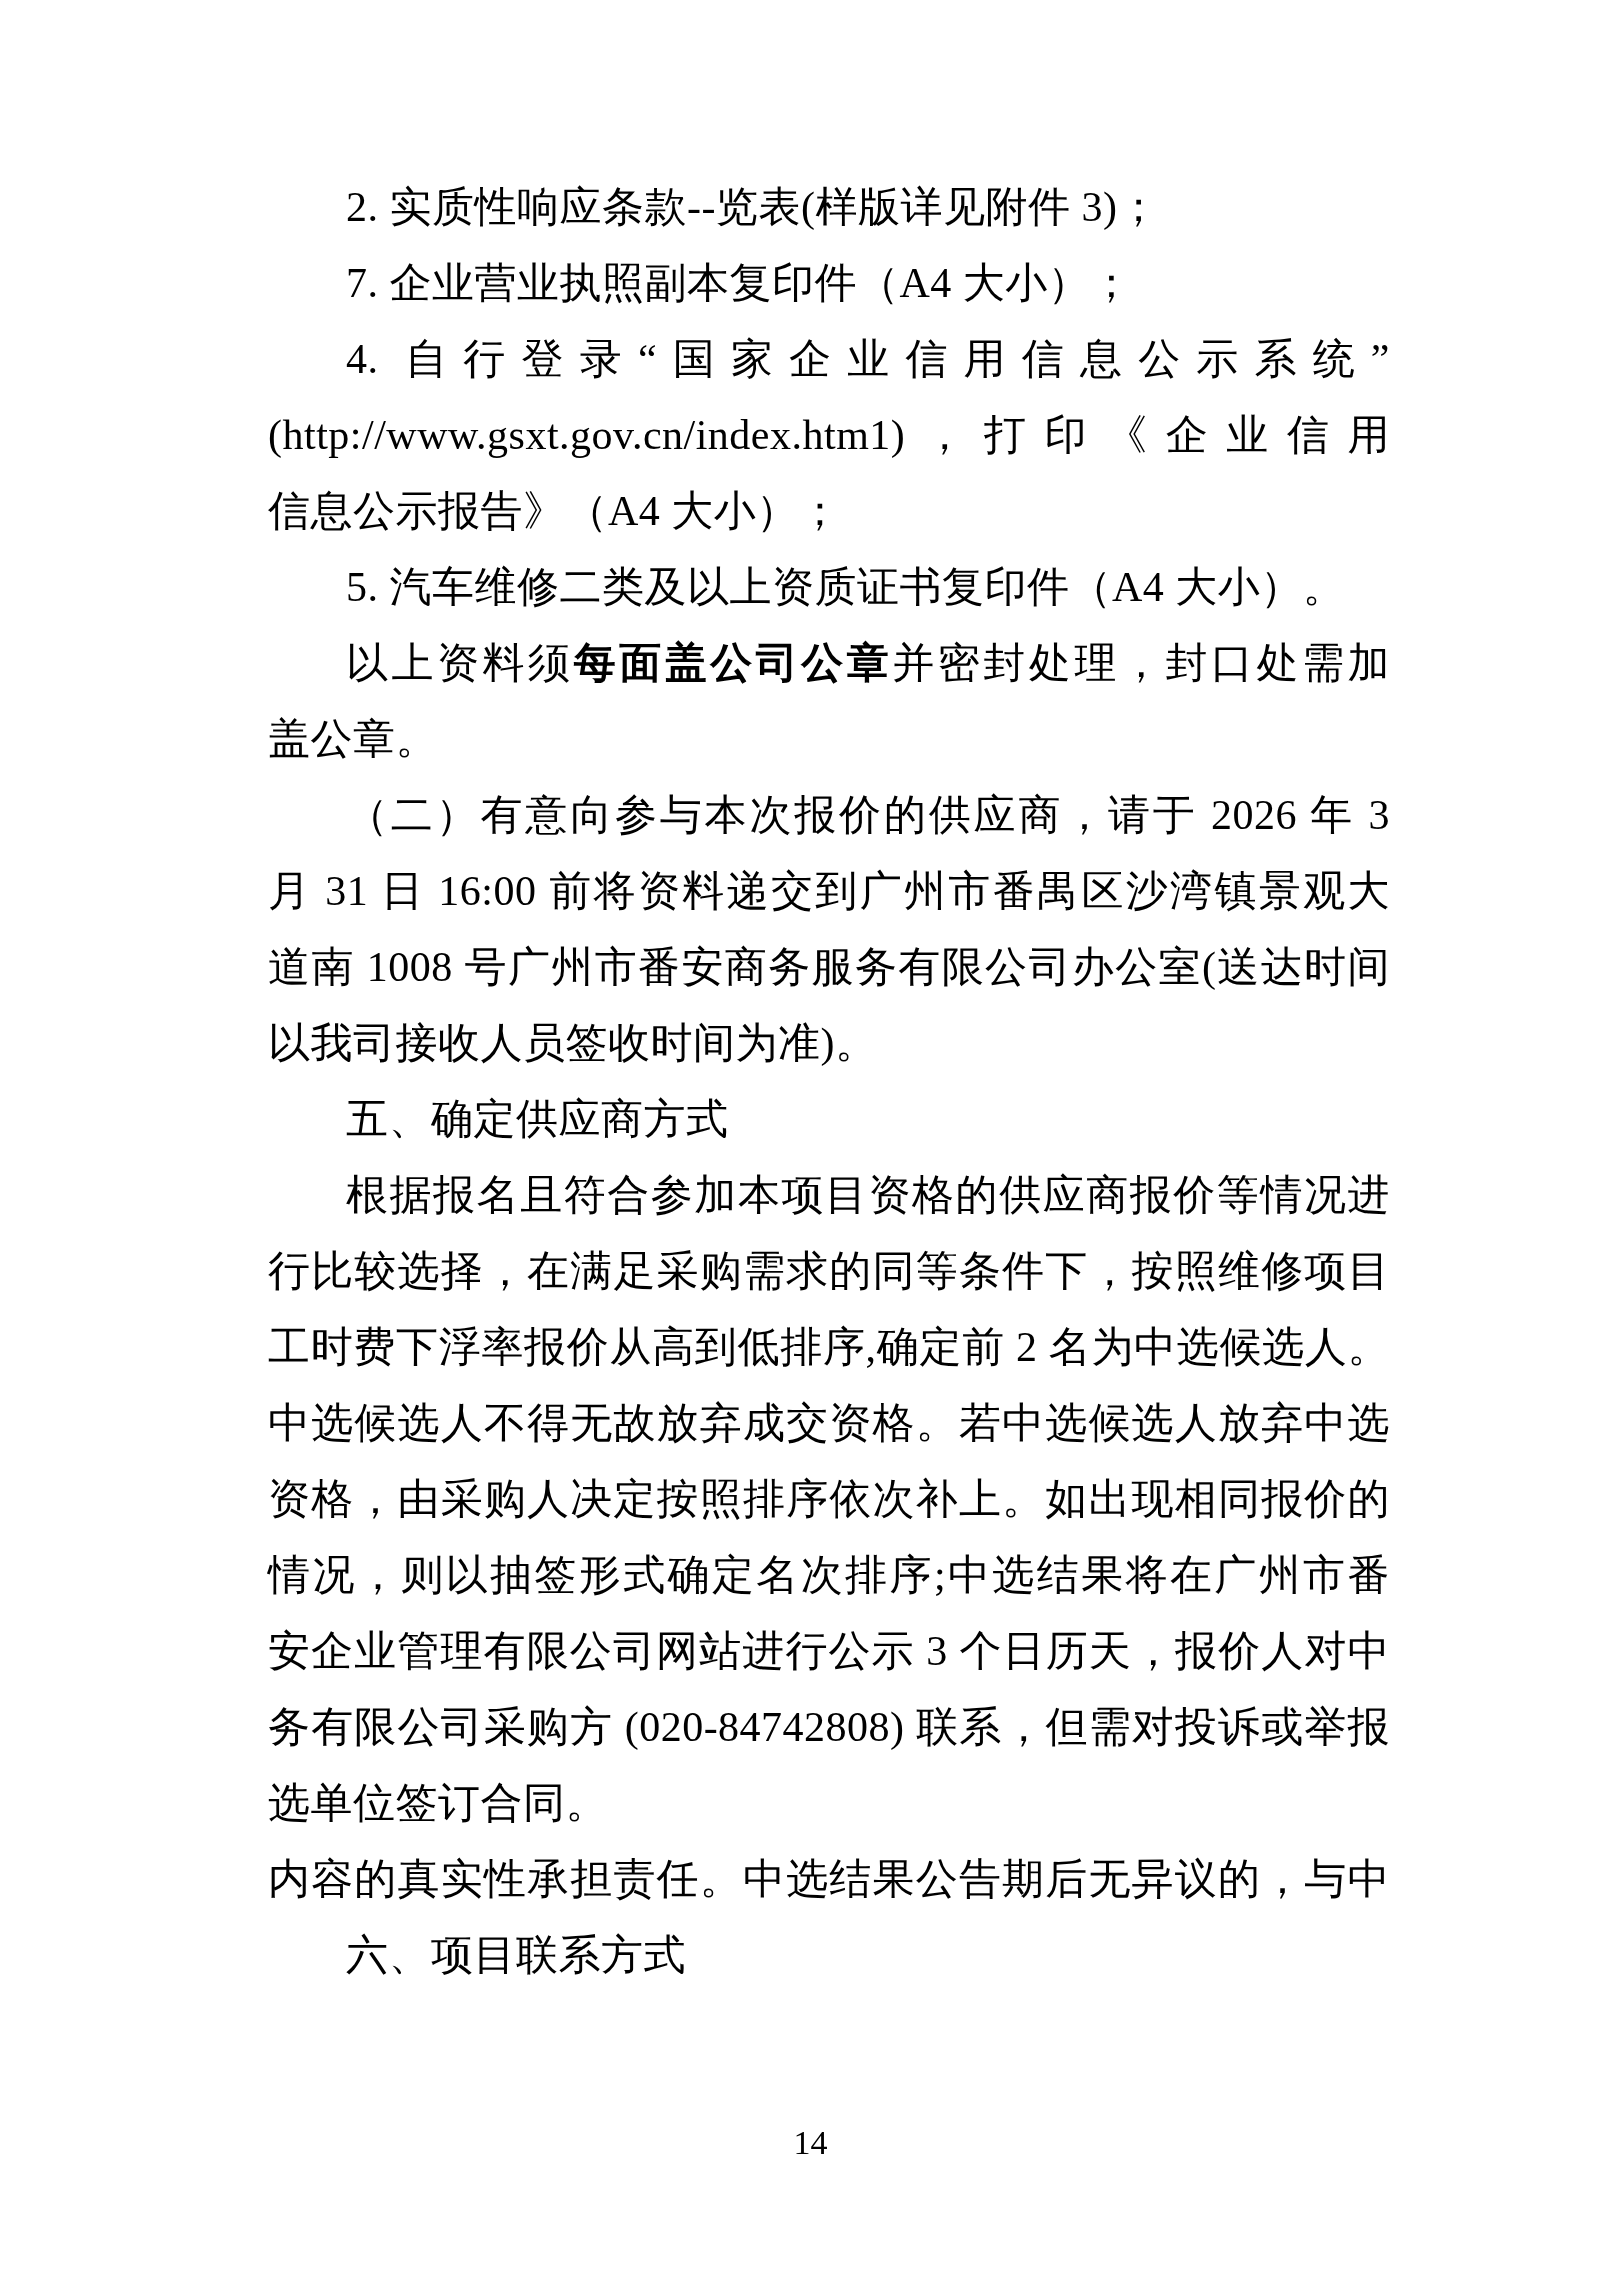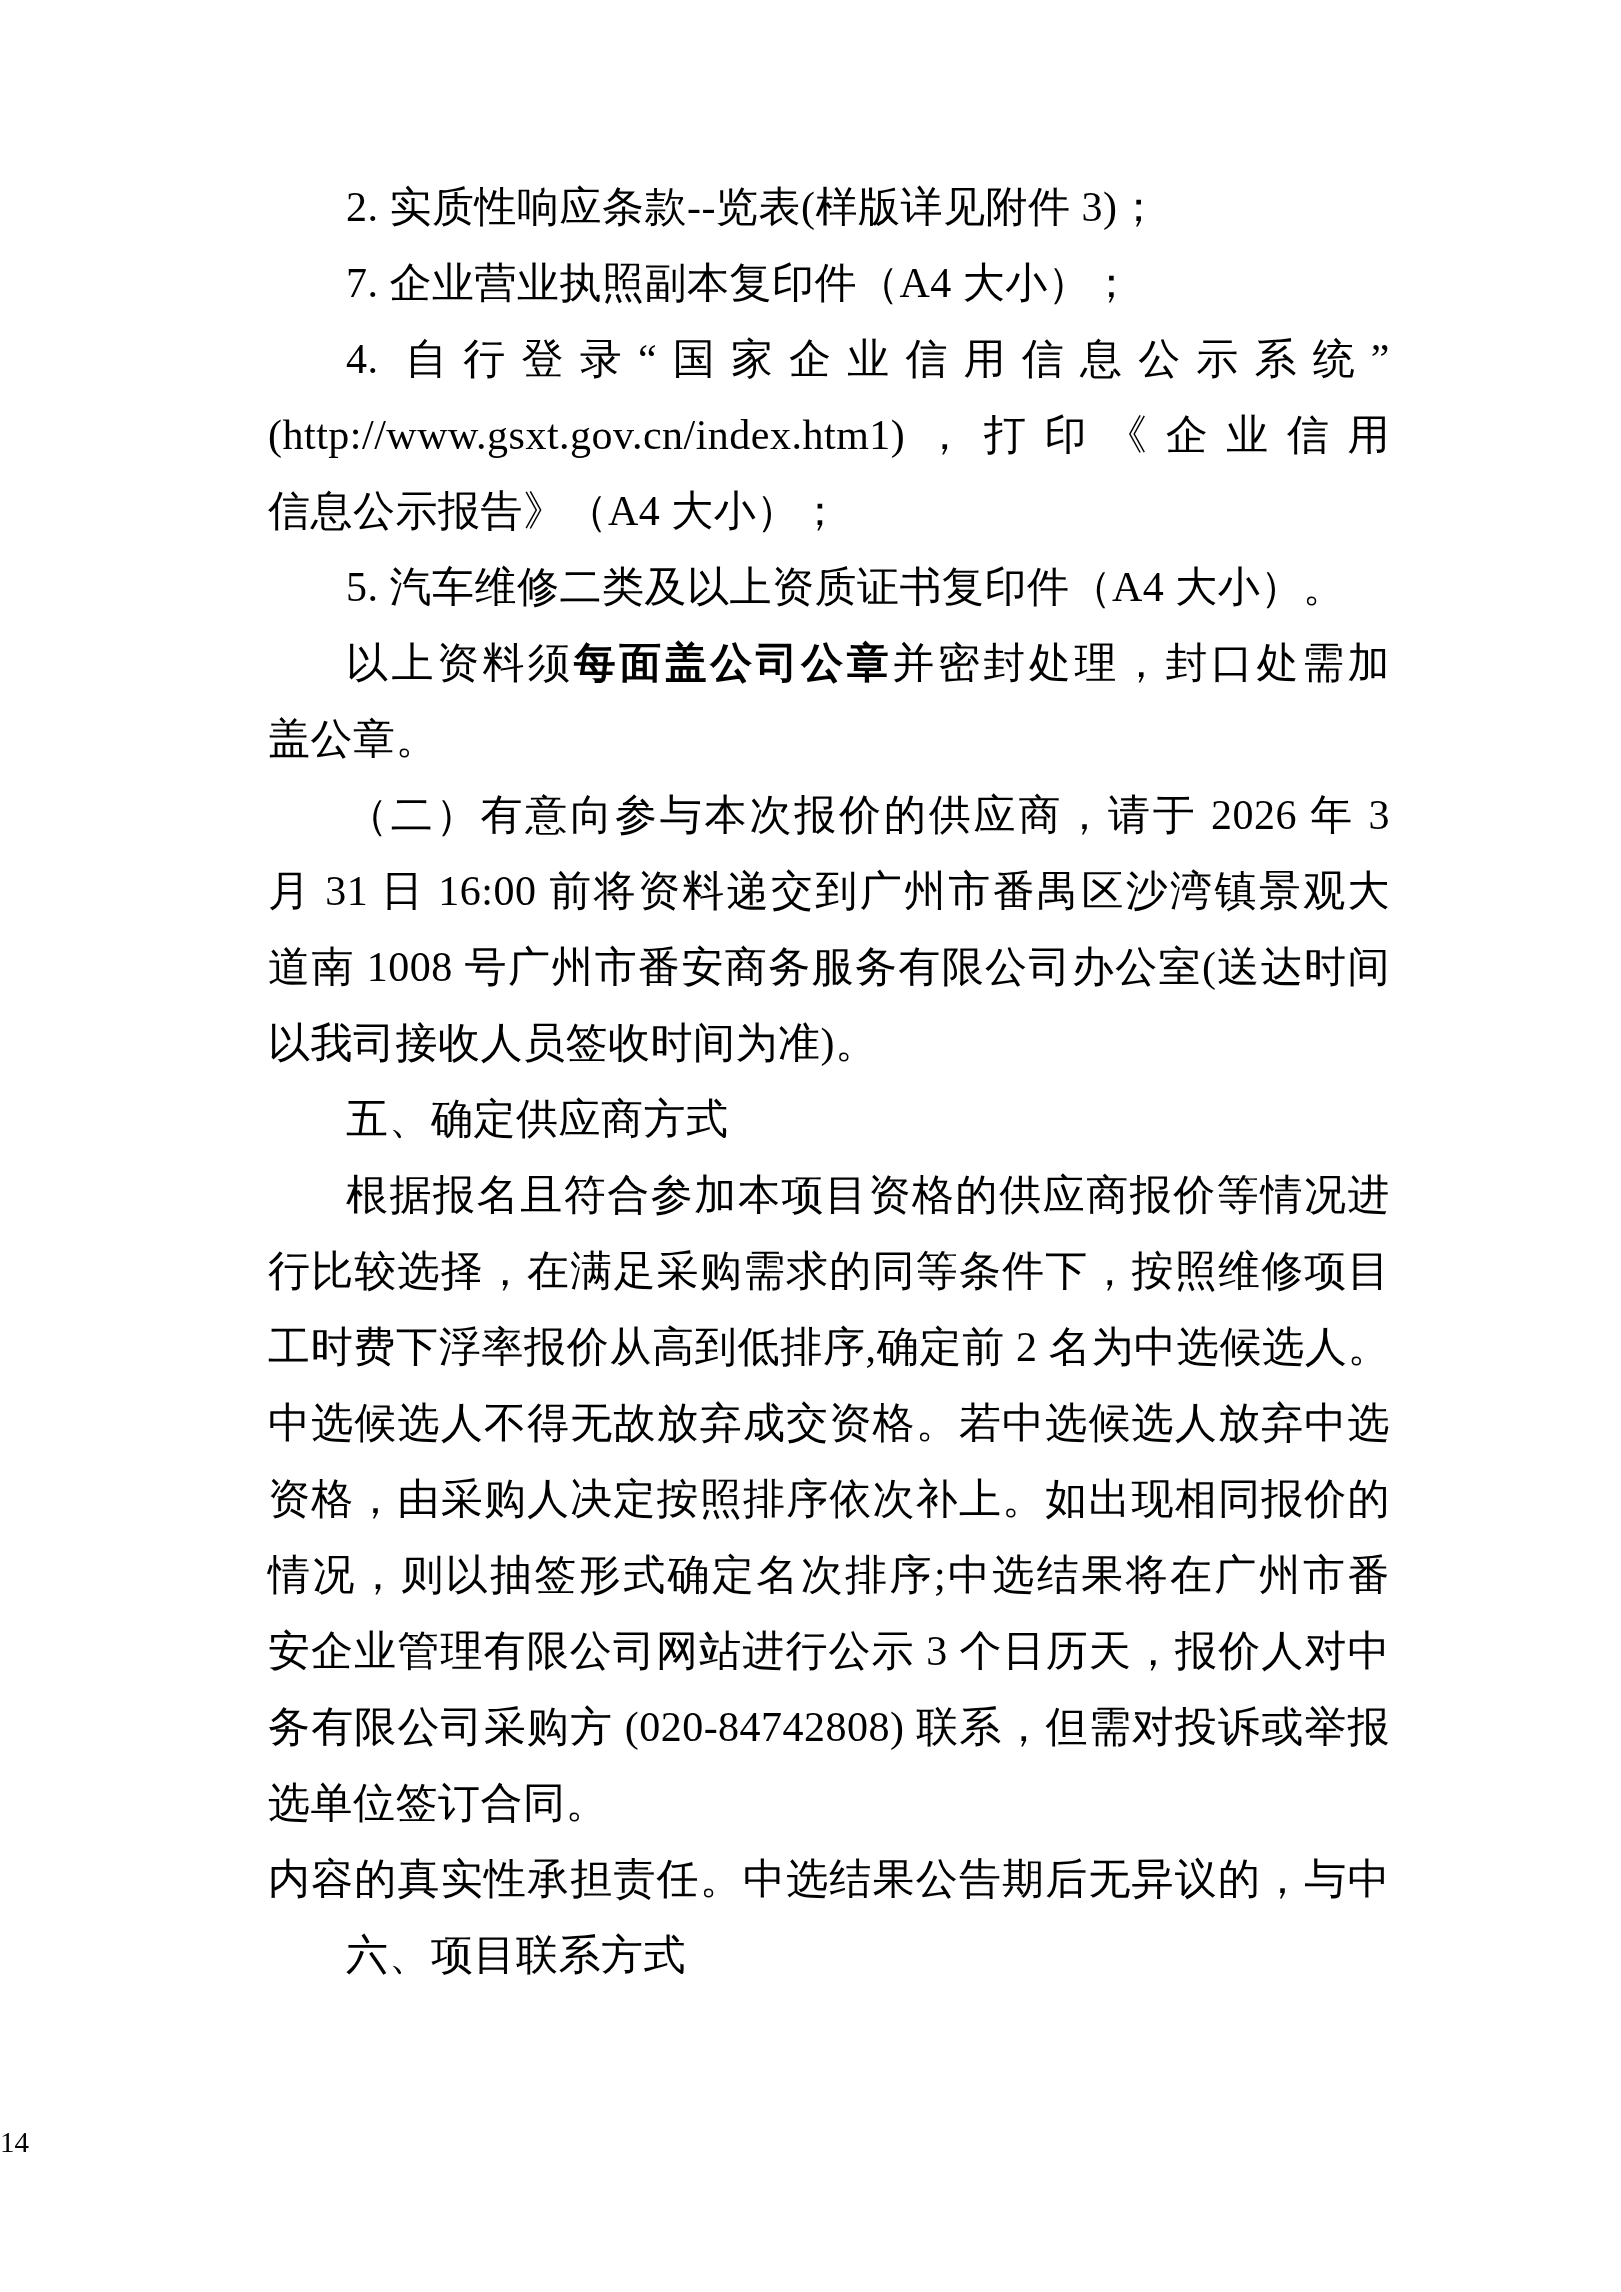--- a/index.html
+++ b/index.html
@@ -40,21 +40,22 @@
     text-indent: 78px;
   }
   .bold {
     font-weight: bold;
   }
   .page-number {
     position: absolute;
     left: 0;
     top: 2123px;
     width: 100%;
-    font-size: 29px;
+    text-align: center;
+    font-size: 34px;
     line-height: 39px;
   }
 </style>
 </head>
 <body>
 
 <div class="page">
   <div class="content">
       <div class="line ind"><span>2. 实质性响应条款--览表(样版详见附件 3)；</span></div>
       <div class="line ind"><span>7. 企业营业执照副本复印件（A4 大小）；</span></div>

